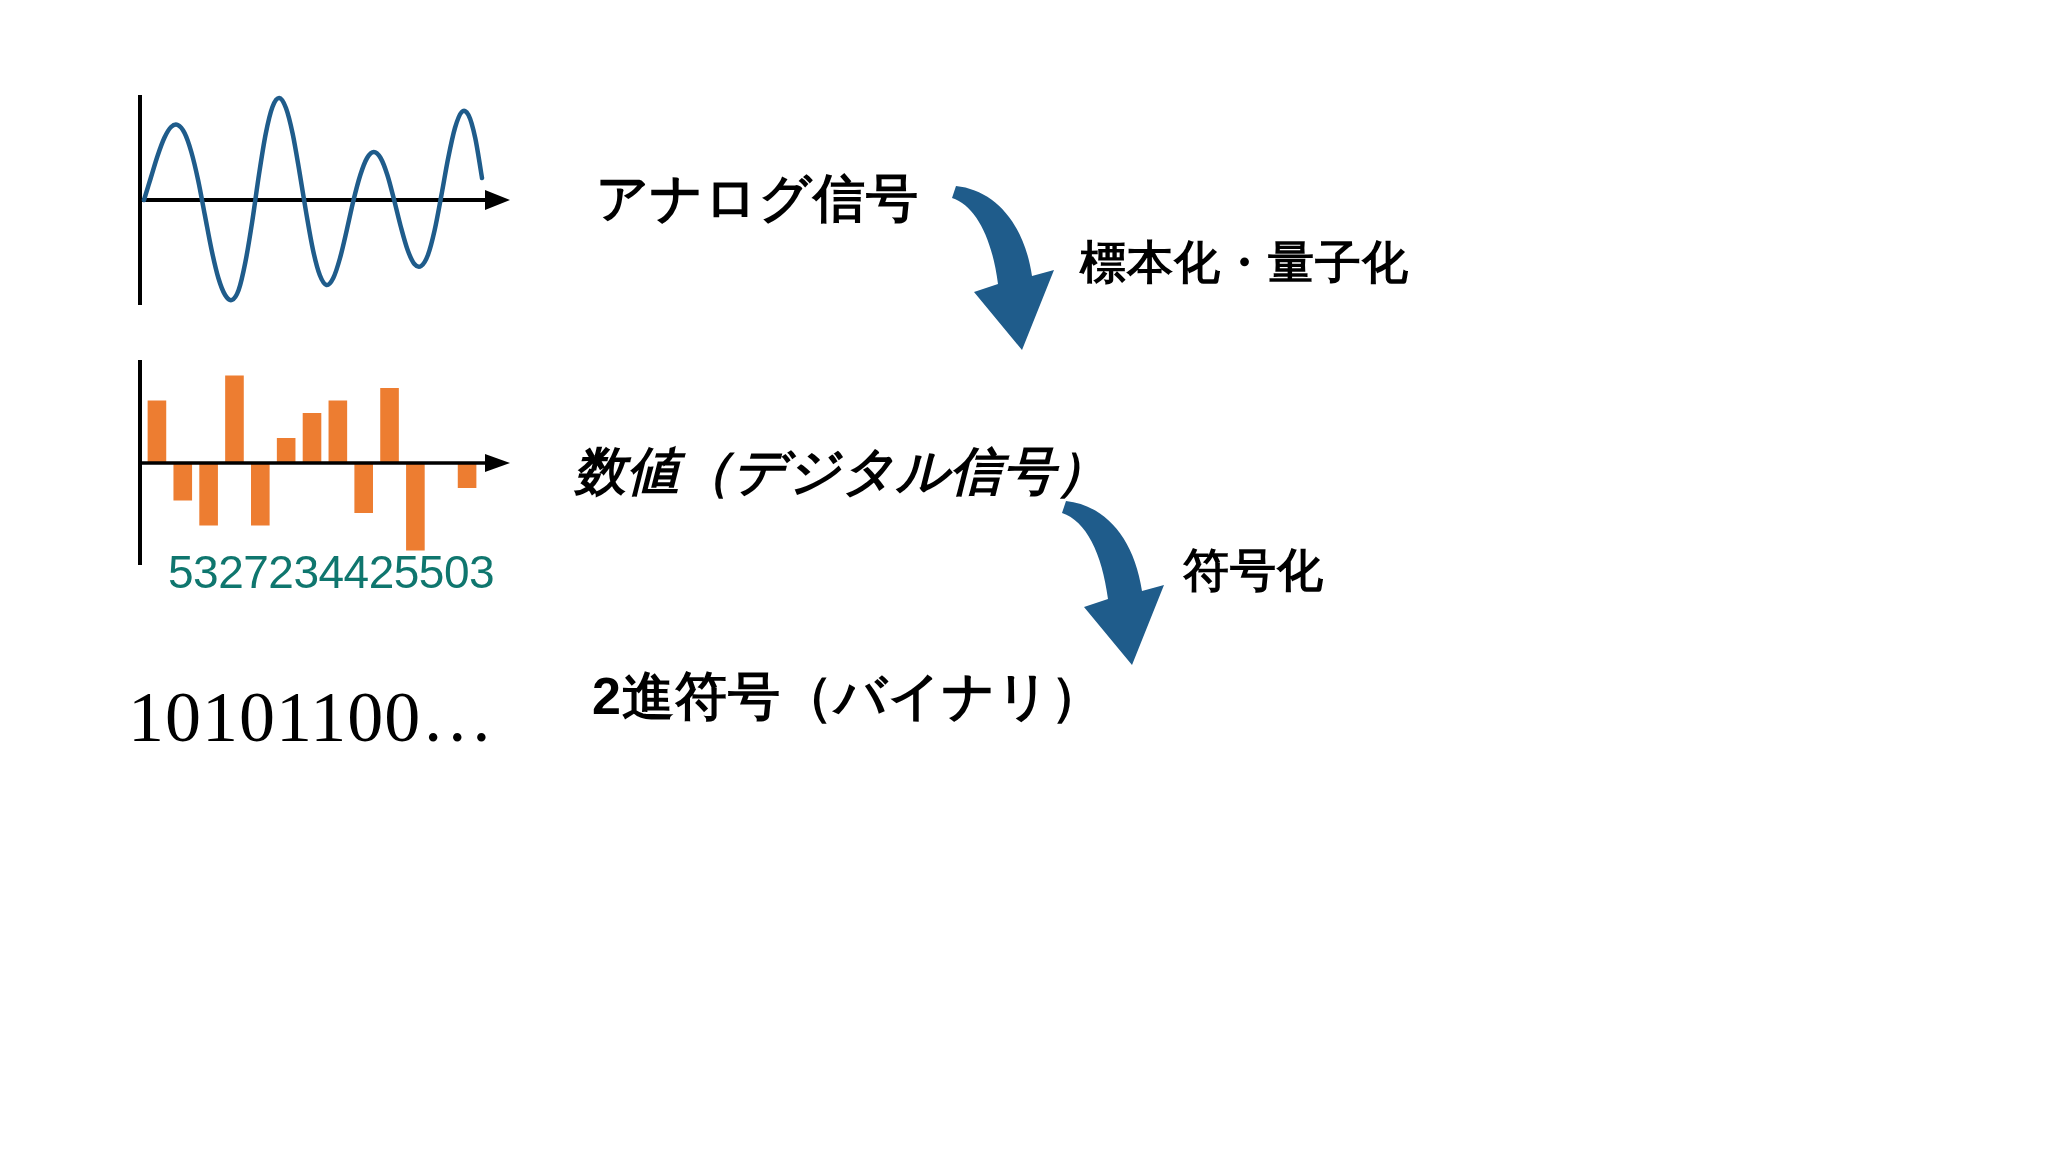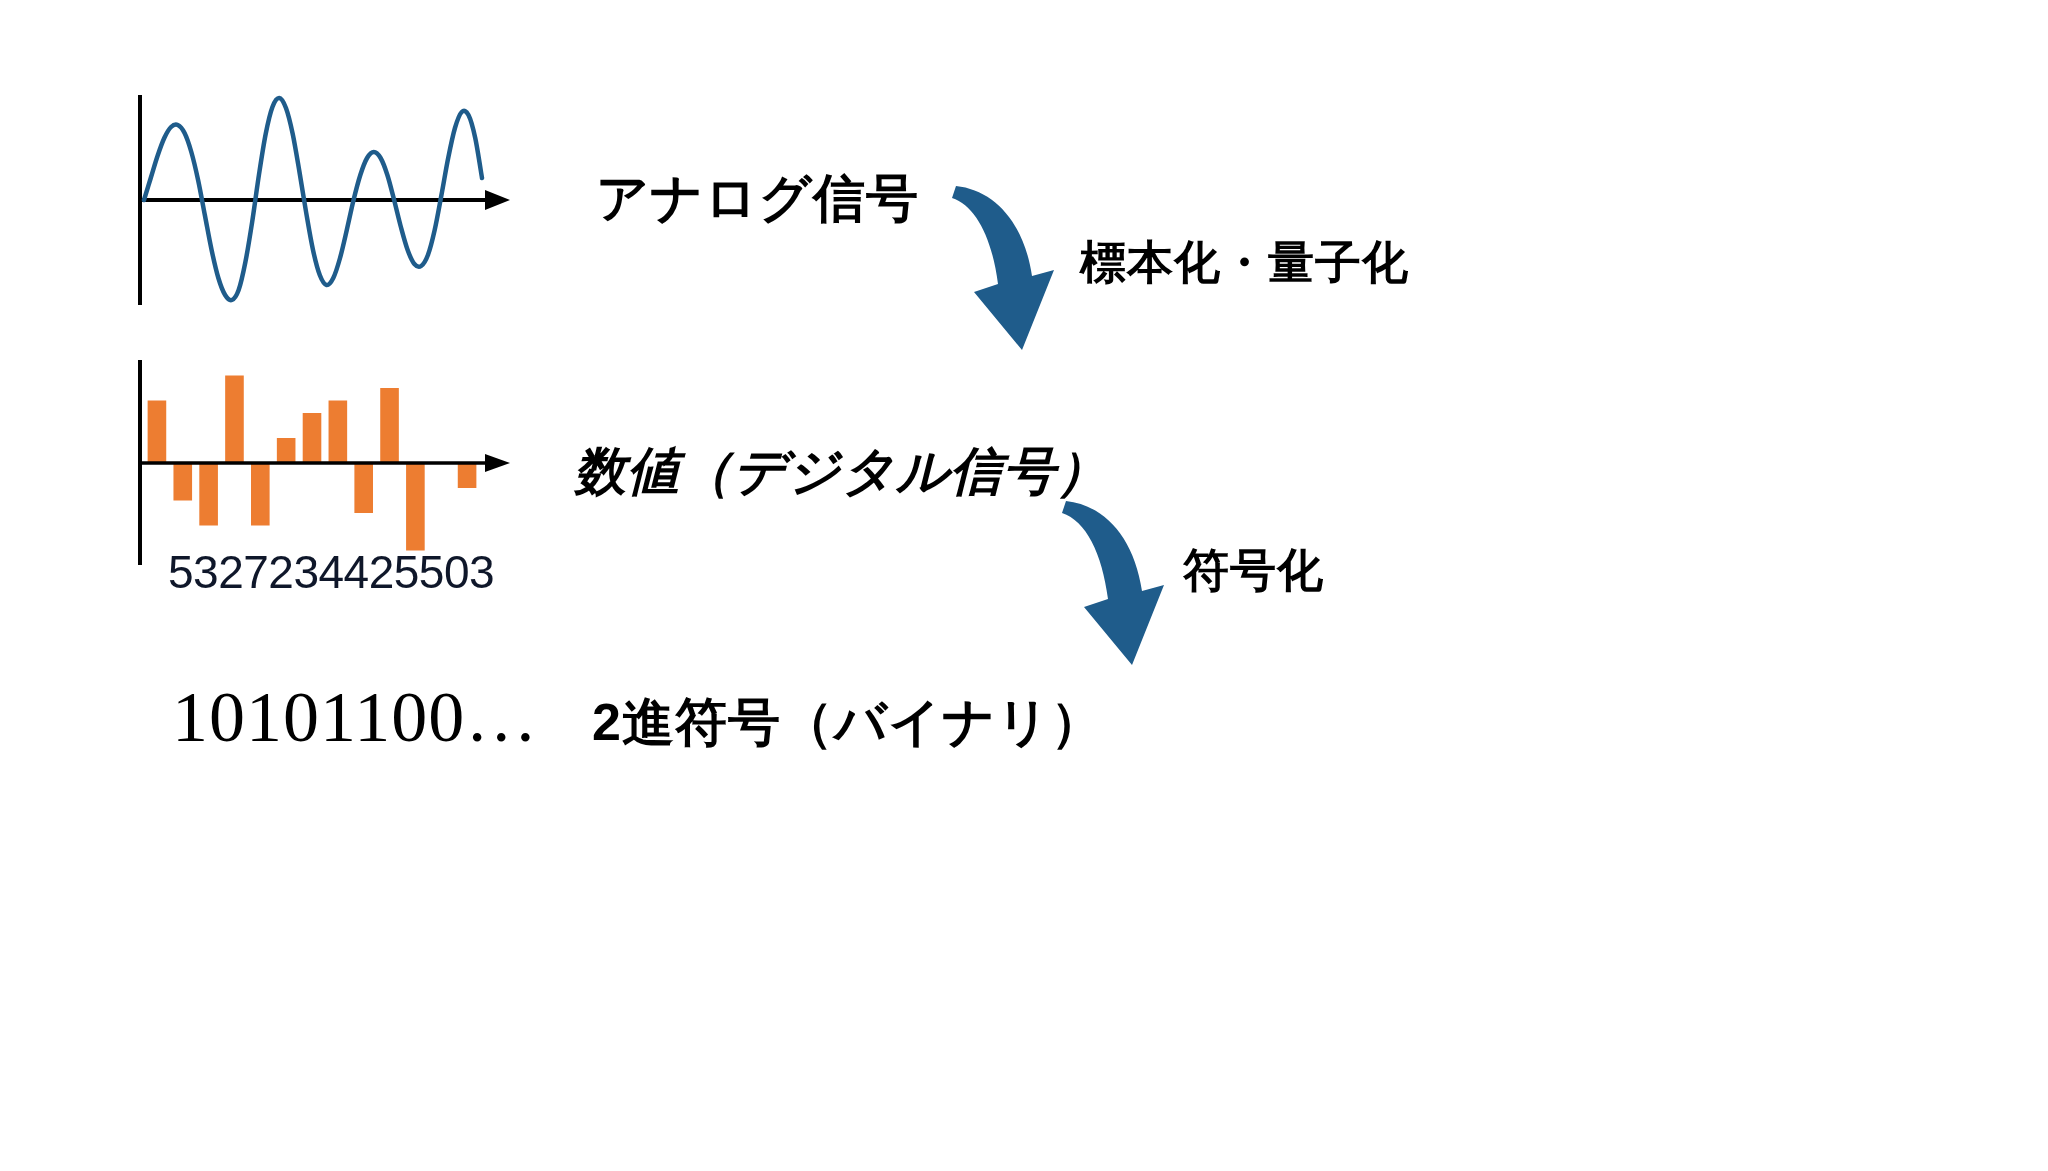--- a/index.html
+++ b/index.html
@@ -34,50 +34,49 @@
     height: 215px;
   }
 
   
   #sample-digits {
     left: 168px;
     top: 545px;
     font-family: "Liberation Sans", sans-serif;
     font-size: 46px;
     font-weight: 400;
-    color: #0f172a;
+    color: #0f766e;
     letter-spacing: -0.5px;
     white-space: nowrap;
   }
 
   
   #binary-string {
     left: 128px;
     top: 676px;
     font-family: "Liberation Serif", serif;
     font-size: 72px;
     font-weight: 400;
     color: #000000;
     letter-spacing: 1px;
     white-space: nowrap;
-    margin-left: 44px;
   }
 
   
   .stage-label {
     font-family: "Liberation Sans", sans-serif;
     font-weight: 700;
     font-size: 52px;
     color: #000000;
     white-space: nowrap;
     letter-spacing: 1px;
   }
   #label-analog   { left: 596px; top: 164px; }
   #label-digital  { left: 574px; top: 437px; font-style: italic; }
-  #label-binary   { left: 592px; top: 688px; }
+  #label-binary   { left: 592px; top: 662px; }
 
   
   .process-label {
     font-family: "Liberation Sans", sans-serif;
     font-weight: 700;
     font-size: 46px;
     color: #000000;
     white-space: nowrap;
     letter-spacing: 1px;
   }

